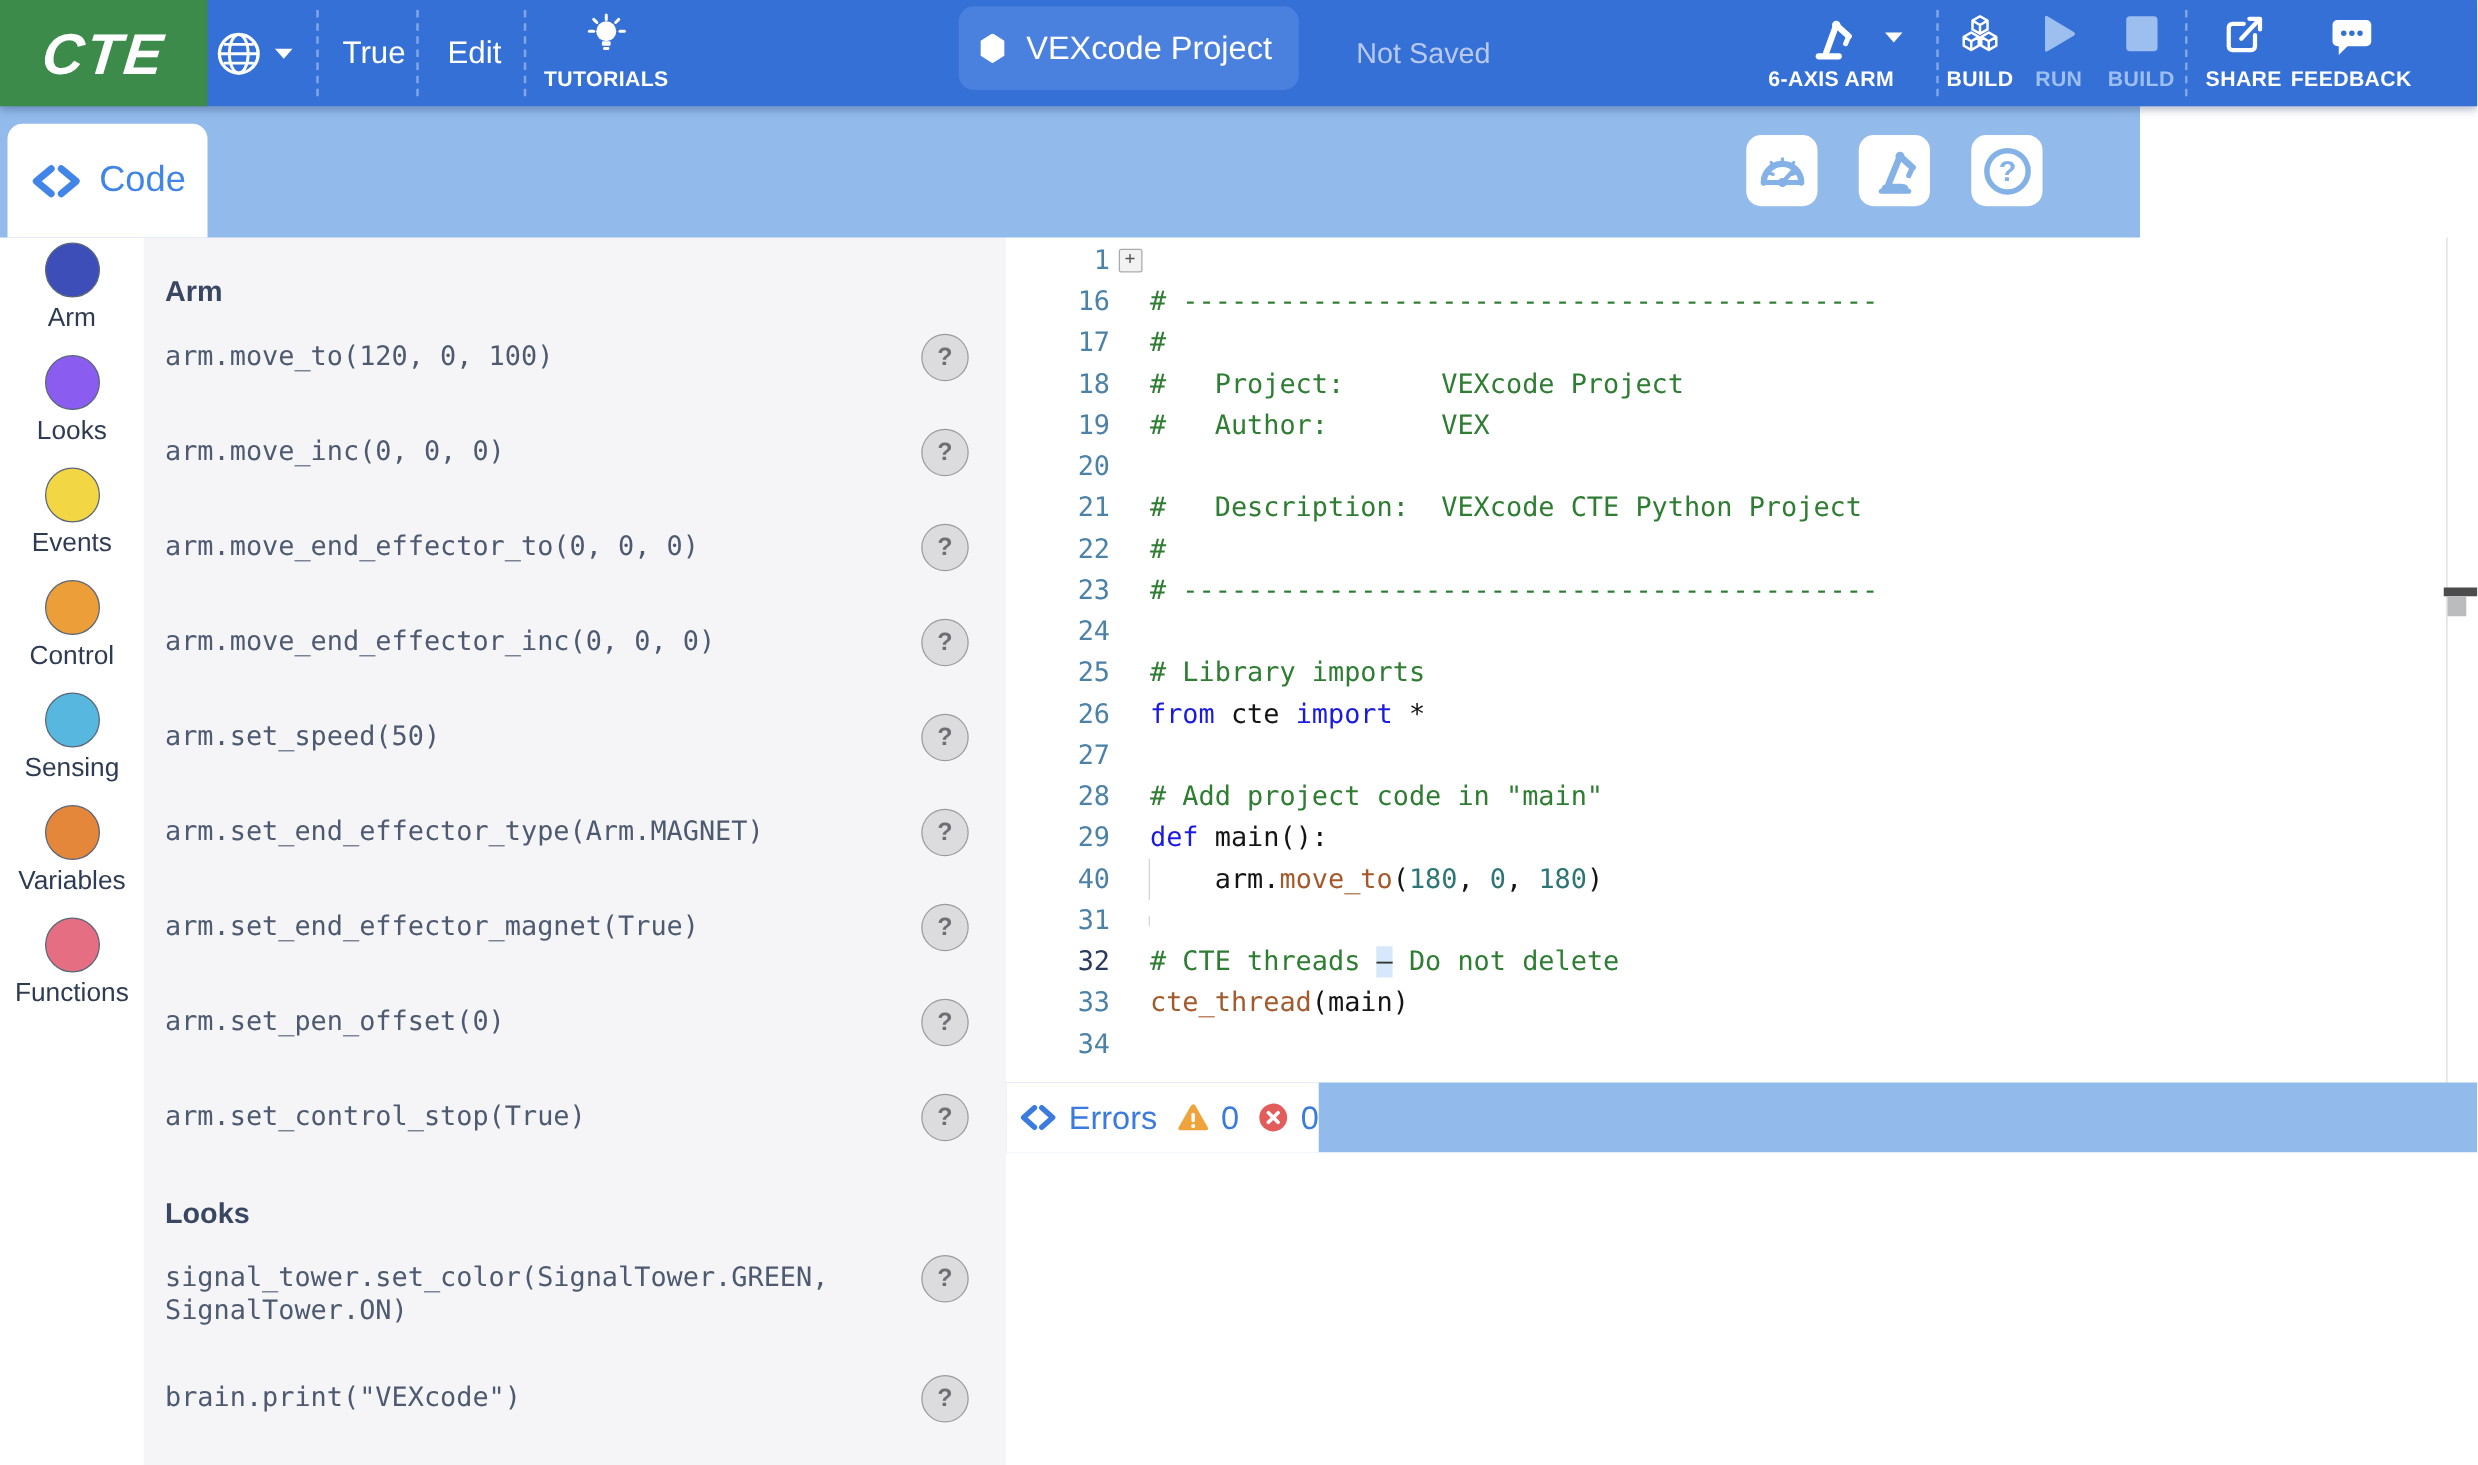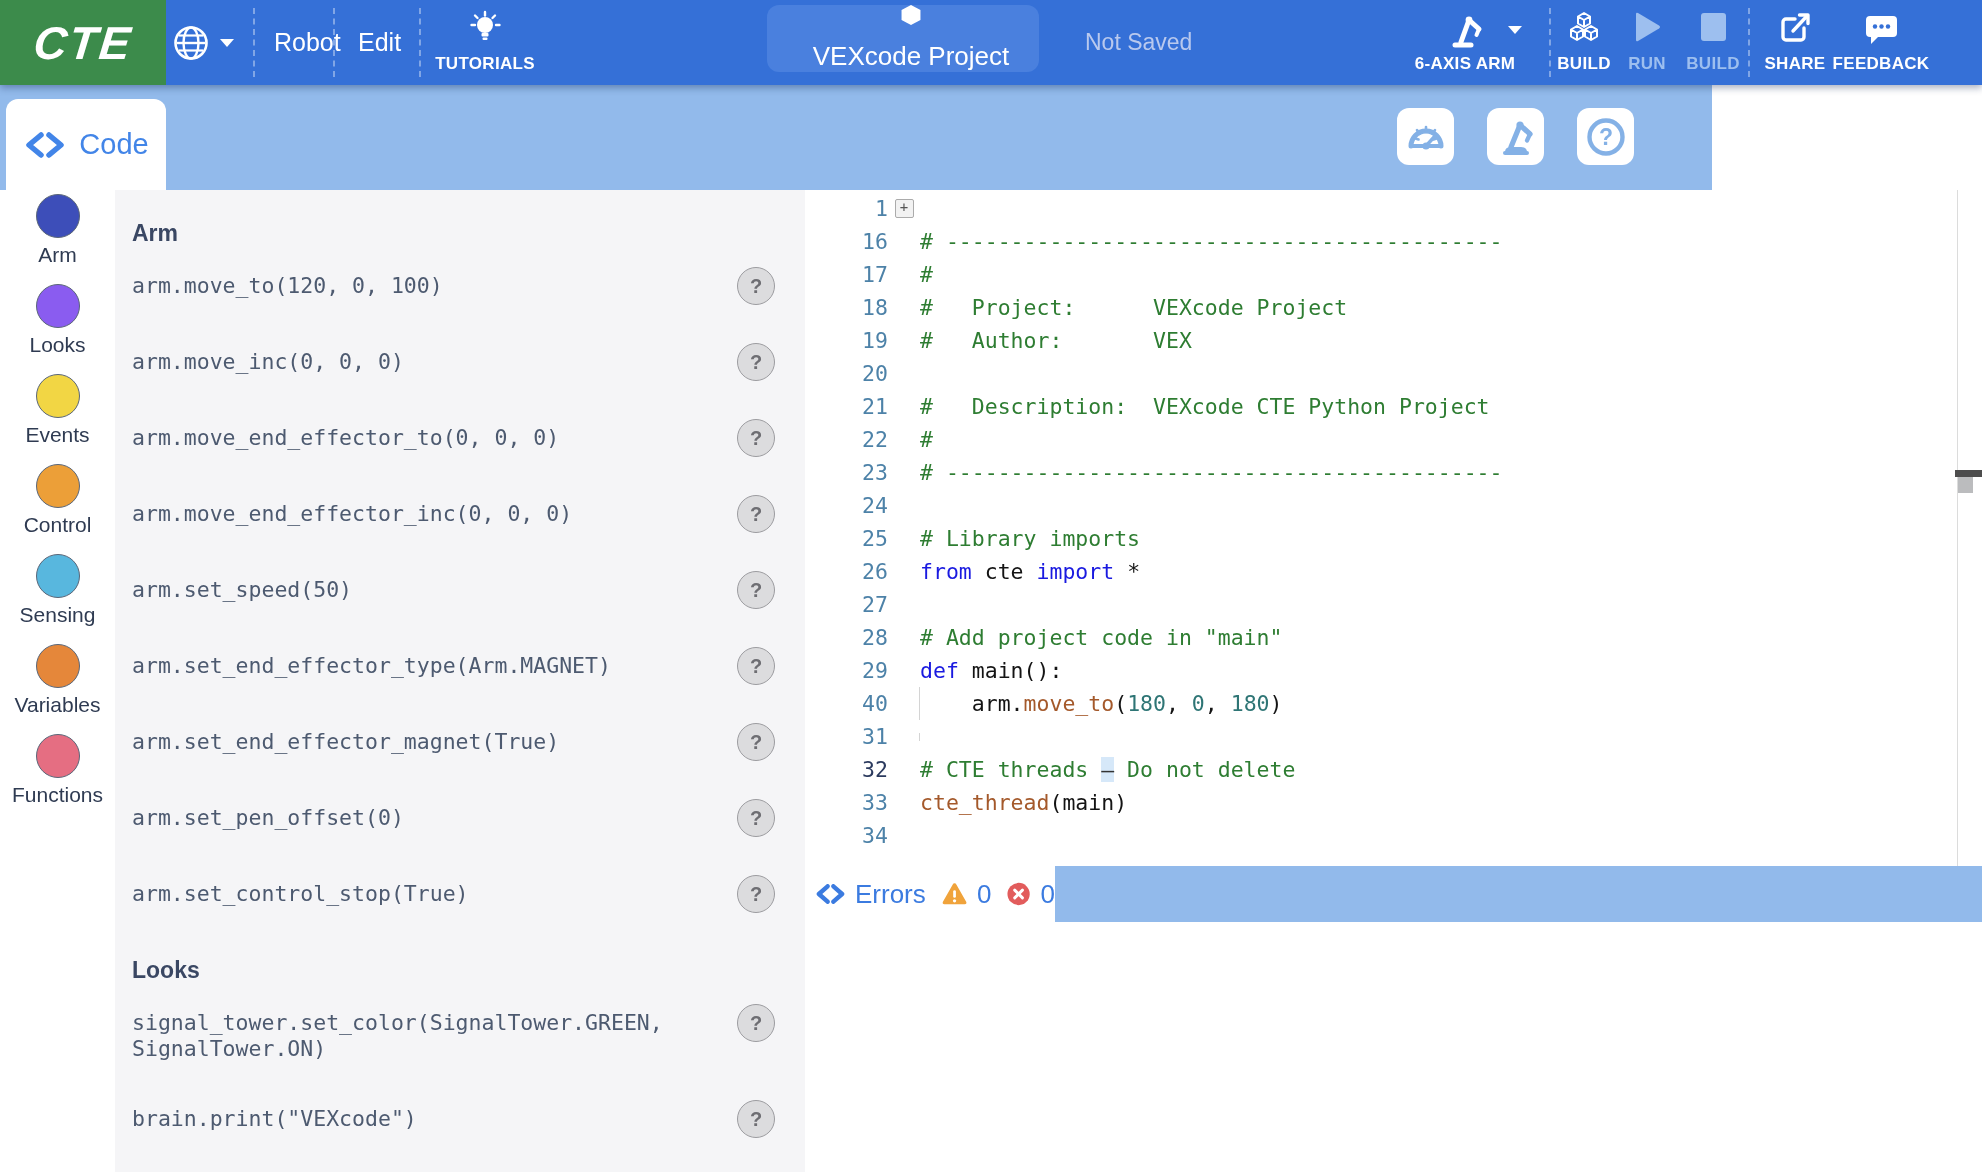--- a/index.html
+++ b/index.html
@@ -15,21 +15,21 @@
   .tb-sep{position:absolute;top:8px;height:69px;width:0;border-left:2px dashed rgba(255,255,255,.38);}
   .tb-menu{position:absolute;top:0;height:85px;background:none;border:none;color:#fff;
            font-family:inherit;font-size:25px;display:flex;align-items:center;cursor:pointer;}
   .lang{position:absolute;left:172px;top:0;height:85px;display:flex;align-items:center;gap:10px;cursor:pointer;}
   .caret{width:0;height:0;border-left:7px solid transparent;border-right:7px solid transparent;border-top:8px solid #fff;}
   .tb-stack{position:absolute;top:0;height:85px;display:flex;flex-direction:column;align-items:center;
             justify-content:flex-start;padding-top:10px;box-sizing:border-box;cursor:pointer;}
   .tb-label{font-size:17px;font-weight:bold;color:#fff;margin-top:auto;margin-bottom:11px;letter-spacing:.3px;white-space:nowrap;}
   .tb-stack.disabled .tb-label{color:#9DBFEF;}
   .project-pill{position:absolute;left:767px;top:5px;width:272px;height:67px;background:#4A80DE;border-radius:12px;
-                display:flex;align-items:center;gap:16px;padding-left:16px;box-sizing:border-box;cursor:pointer;flex-direction:column;}
+                display:flex;align-items:center;gap:16px;padding-left:16px;box-sizing:border-box;cursor:pointer;}
   .hex{width:22px;height:24px;background:#fff;
        clip-path:polygon(50% 0%,93% 25%,93% 75%,50% 100%,7% 75%,7% 25%);}
   .pill-text{color:#fff;font-size:26px;}
   .save-status{position:absolute;left:1085px;top:0;height:85px;display:flex;align-items:center;
                color:#B9C9EE;font-size:23px;}
   .dev-caret{position:absolute;left:1508px;top:26px;}
 
   
   .tabbar{position:absolute;left:0;top:85px;width:1712px;height:105px;background:#92BAEB;z-index:20;}
   .code-tab{position:absolute;left:6px;top:14px;width:160px;height:91px;background:#fff;
@@ -99,21 +99,21 @@
         <circle cx="19" cy="19" r="15.5" fill="none" stroke="#fff" stroke-width="2.6"></circle>
         <ellipse cx="19" cy="19" rx="7.5" ry="15.5" fill="none" stroke="#fff" stroke-width="2.4"></ellipse>
         <line x1="4.5" y1="19" x2="33.5" y2="19" stroke="#fff" stroke-width="2.4"></line>
         <line x1="7" y1="11.5" x2="31" y2="11.5" stroke="#fff" stroke-width="2.2"></line>
         <line x1="7" y1="26.5" x2="31" y2="26.5" stroke="#fff" stroke-width="2.2"></line>
       </svg>
       <span class="caret"></span>
     </div>
 
     <div class="tb-sep" style="left:253px"></div>
-    <button class="tb-menu" style="left:268px">Robot</button>
+    <button class="tb-menu" style="left:268px">True</button>
     <div class="tb-sep" style="left:333px"></div>
     <button class="tb-menu" style="left:352px">Edit</button>
     <div class="tb-sep" style="left:419px"></div>
 
     <div class="tb-stack" style="left:437px;width:96px">
       <svg width="34" height="36" viewBox="0 0 34 36">
         <circle cx="17" cy="15" r="8" fill="#fff"></circle>
         <rect x="13.5" y="23" width="7" height="3.5" rx="1" fill="#fff"></rect>
         <rect x="14.5" y="27.5" width="5" height="2.5" rx="1" fill="#fff"></rect>
         <g stroke="#fff" stroke-width="2.4" stroke-linecap="round">

